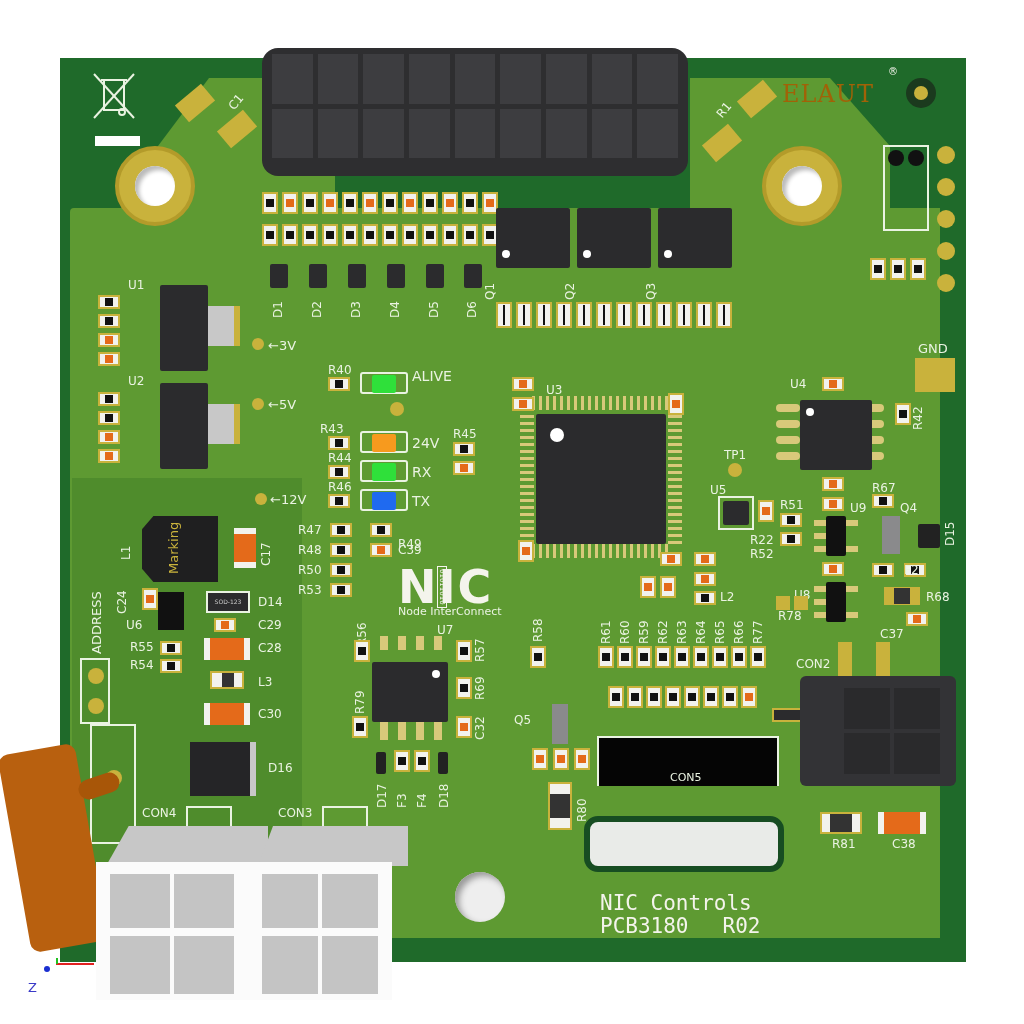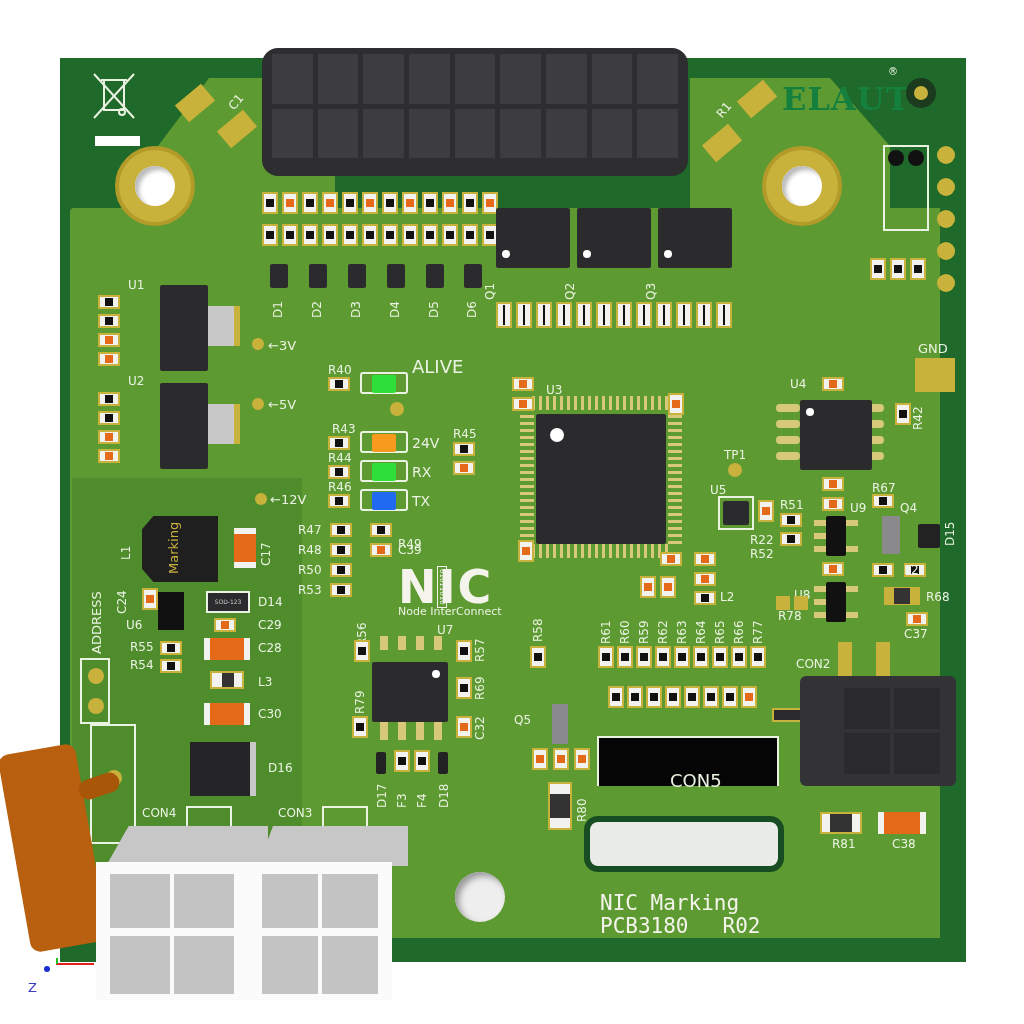--- a/index.html
+++ b/index.html
@@ -77,21 +77,21 @@
       <div style="background:#3d3d40"></div>
       <div style="background:#3d3d40"></div>
       <div style="background:#3d3d40"></div>
       <div style="background:#3d3d40"></div>
       <div style="background:#3d3d40"></div>
       <div style="background:#3d3d40"></div>
       <div style="background:#3d3d40"></div>
   </div>
 </div>
 
-<div class="abs" style="left:782px;top:80px;font-family:'DejaVu Serif',serif;font-weight:bold;font-size:32px;color:#15803d;letter-spacing:1px">ELAUT</div>
+<div class="abs" style="left:782px;top:80px;font-family:'DejaVu Serif',serif;font-weight:normal;font-size:24px;color:#a16207;letter-spacing:1px">ELAUT</div>
 <div class="abs" style="left:888px;top:66px;font-size:10px;color:#f4f4ec">®</div>
 <div class="abs" style="left:906px;top:78px;width:30px;height:30px;border-radius:50%;background:#1b3a1e">
     <div class="abs" style="left:8px;top:8px;width:14px;height:14px;border-radius:50%;background:#c9b23c"></div>
   </div>
 
 <div class="abs" style="left:883px;top:145px;width:46px;height:86px;border:2px solid #eaf3e2"></div>
 <div class="abs tp" style="left:888px;top:150px;background:#111"></div>
 <div class="abs tp" style="left:908px;top:150px;background:#111"></div>
 <div class="abs" style="left:937px;top:146px;width:18px;height:18px;border-radius:50%;background:#c9b23c"></div>
 <div class="abs" style="left:937px;top:178px;width:18px;height:18px;border-radius:50%;background:#c9b23c"></div>
@@ -188,24 +188,24 @@
 <div class="abs silk" style="left:268px;top:339px;font-size:13px">←3V</div>
 <div class="abs tp" style="left:252px;top:398px;width:12px;height:12px"></div>
 <div class="abs silk" style="left:268px;top:398px;font-size:13px">←5V</div>
 <div class="abs tp" style="left:255px;top:493px;width:12px;height:12px"></div>
 <div class="abs silk" style="left:270px;top:493px;font-size:13px">←12V</div>
 
 <div class="abs silk" style="left:328px;top:364px">R40</div>
 <div class="abs resh" style="left:328px;top:377px"></div>
 <div class="abs" style="left:360px;top:372px;width:48px;height:22px;border:2px solid #eaf3e2;border-radius:3px"></div>
 <div class="abs led" style="left:372px;top:375px;background:#2fe03a"></div>
-<div class="abs silk" style="left:412px;top:358px;font-size:18px">ALIVE</div>
+<div class="abs silk" style="left:412px;top:369px;font-size:14px">ALIVE</div>
 <div class="abs tp" style="left:390px;top:402px;width:14px;height:14px"></div>
 
-<div class="abs silk" style="left:332px;top:423px">R43</div>
+<div class="abs silk" style="left:320px;top:423px">R43</div>
 <div class="abs resh" style="left:328px;top:436px"></div>
 <div class="abs" style="left:360px;top:431px;width:48px;height:22px;border:2px solid #eaf3e2;border-radius:3px"></div>
 <div class="abs led" style="left:372px;top:434px;background:#f79a1e"></div>
 <div class="abs silk" style="left:412px;top:436px;font-size:14px">24V</div>
 
 <div class="abs silk" style="left:328px;top:452px">R44</div>
 <div class="abs resh" style="left:328px;top:465px"></div>
 <div class="abs" style="left:360px;top:460px;width:48px;height:22px;border:2px solid #eaf3e2;border-radius:3px"></div>
 <div class="abs led" style="left:372px;top:463px;background:#2fe03a"></div>
 <div class="abs silk" style="left:412px;top:465px;font-size:14px">RX</div>
@@ -325,21 +325,21 @@
     <div class="abs" style="left:0;top:17px;width:12px;height:6px;background:#d8c97a"></div>
     <div class="abs" style="left:0;top:30px;width:12px;height:6px;background:#d8c97a"></div>
     <div class="abs" style="right:0;top:4px;width:12px;height:6px;background:#d8c97a"></div>
     <div class="abs" style="right:0;top:30px;width:12px;height:6px;background:#d8c97a"></div>
   </div>
 <div class="abs" style="left:884px;top:587px;width:36px;height:18px;background:#c9b23c">
     <div class="abs" style="left:10px;top:1px;width:16px;height:16px;background:#333"></div>
   </div>
 <div class="abs silk" style="left:926px;top:591px">R68</div>
 <div class="abs resh caph" style="left:906px;top:612px"></div>
-<div class="abs silk" style="left:904px;top:628px">C37</div>
+<div class="abs silk" style="left:880px;top:628px">C37</div>
 <div class="abs pad" style="left:776px;top:596px;width:14px;height:14px"></div>
 <div class="abs pad" style="left:794px;top:596px;width:14px;height:14px"></div>
 <div class="abs silk" style="left:778px;top:610px">R78</div>
 
 <div class="abs silk vert" style="left:120px;top:560px">L1</div>
 <div class="abs" style="left:142px;top:516px;width:76px;height:66px;background:#1f1f20;clip-path:polygon(15% 0,100% 0,100% 100%,15% 100%,0 80%,0 20%)"></div>
 <div class="abs vert" style="left:166px;top:574px;color:#c9b23c;font-size:13px">Marking</div>
 <div class="abs" style="left:234px;top:528px;width:22px;height:40px;background:#e46a1a;border-top:6px solid #f2f2ee;border-bottom:6px solid #f2f2ee"></div>
 <div class="abs silk vert" style="left:260px;top:566px">C17</div>
 <div class="abs res cap" style="left:142px;top:588px"></div>
@@ -435,21 +435,21 @@
     <div class="abs res" style="left:29px;top:66px"></div>
     <div class="abs res" style="left:48px;top:66px"></div>
   <div class="abs res" style="left:67px;top:66px"></div>
     <div class="abs res" style="left:86px;top:66px"></div>
     <div class="abs res" style="left:105px;top:66px"></div>
   <div class="abs res" style="left:124px;top:66px"></div>
     <div class="abs res cap" style="left:143px;top:66px"></div>
 </div>
 
 <div class="abs" style="left:597px;top:736px;width:182px;height:50px;background:#050505;border:2px solid #eaf3e2;border-bottom:none"></div>
-<div class="abs silk" style="left:670px;top:772px;font-size:18px">CON5</div>
+<div class="abs silk" style="left:670px;top:772px;font-size:11px">CON5</div>
 
 <div class="abs" style="left:584px;top:816px;width:200px;height:56px;background:#e9ebe8;border:6px solid #174d22;border-radius:14px"></div>
 
 <div class="abs silk" style="left:796px;top:658px">CON2</div>
 <div class="abs pad" style="left:838px;top:642px;width:14px;height:34px"></div>
 <div class="abs pad" style="left:876px;top:642px;width:14px;height:34px"></div>
 <div class="abs" style="left:772px;top:708px;width:30px;height:14px;background:#2b2b2d;border:2px solid #c9b23c"></div>
 <div class="abs" style="left:800px;top:676px;width:156px;height:110px;background:#333336;border-radius:6px">
   <div class="abs" style="left:44px;top:12px;width:96px;height:86px;display:grid;grid-template-columns:1fr 1fr;gap:4px">
     <div style="background:#2a2a2c"></div>
@@ -459,21 +459,21 @@
   </div>
 </div>
 <div class="abs" style="left:820px;top:812px;width:42px;height:22px;background:#f2f2ee;border:2px solid #c9b23c">
     <div class="abs" style="left:8px;top:0;width:22px;height:18px;background:#333"></div>
   </div>
 <div class="abs silk" style="left:832px;top:838px">R81</div>
 <div class="abs" style="left:878px;top:812px;width:48px;height:22px;background:#e46a1a;border-left:6px solid #f2f2ee;border-right:6px solid #f2f2ee"></div>
 <div class="abs silk" style="left:892px;top:838px">C38</div>
 
 <div class="abs" style="left:600px;top:892px;color:#f4f4ec;font-family:'DejaVu Sans Mono',monospace;font-size:21px;line-height:1.1">
-  <div>NIC Marking</div>
+  <div>NIC Controls</div>
   <div style="display:flex;gap:34px">
       <span>PCB3180</span>
       <span>R02</span>
     </div>
 </div>
 
 <div class="abs silk" style="left:142px;top:807px">CON4</div>
 <div class="abs silk" style="left:278px;top:807px">CON3</div>
 <div class="abs" style="left:186px;top:806px;width:46px;height:20px;border:2px solid #eaf3e2;border-bottom:none"></div>
 <div class="abs" style="left:322px;top:806px;width:46px;height:20px;border:2px solid #eaf3e2;border-bottom:none"></div>

